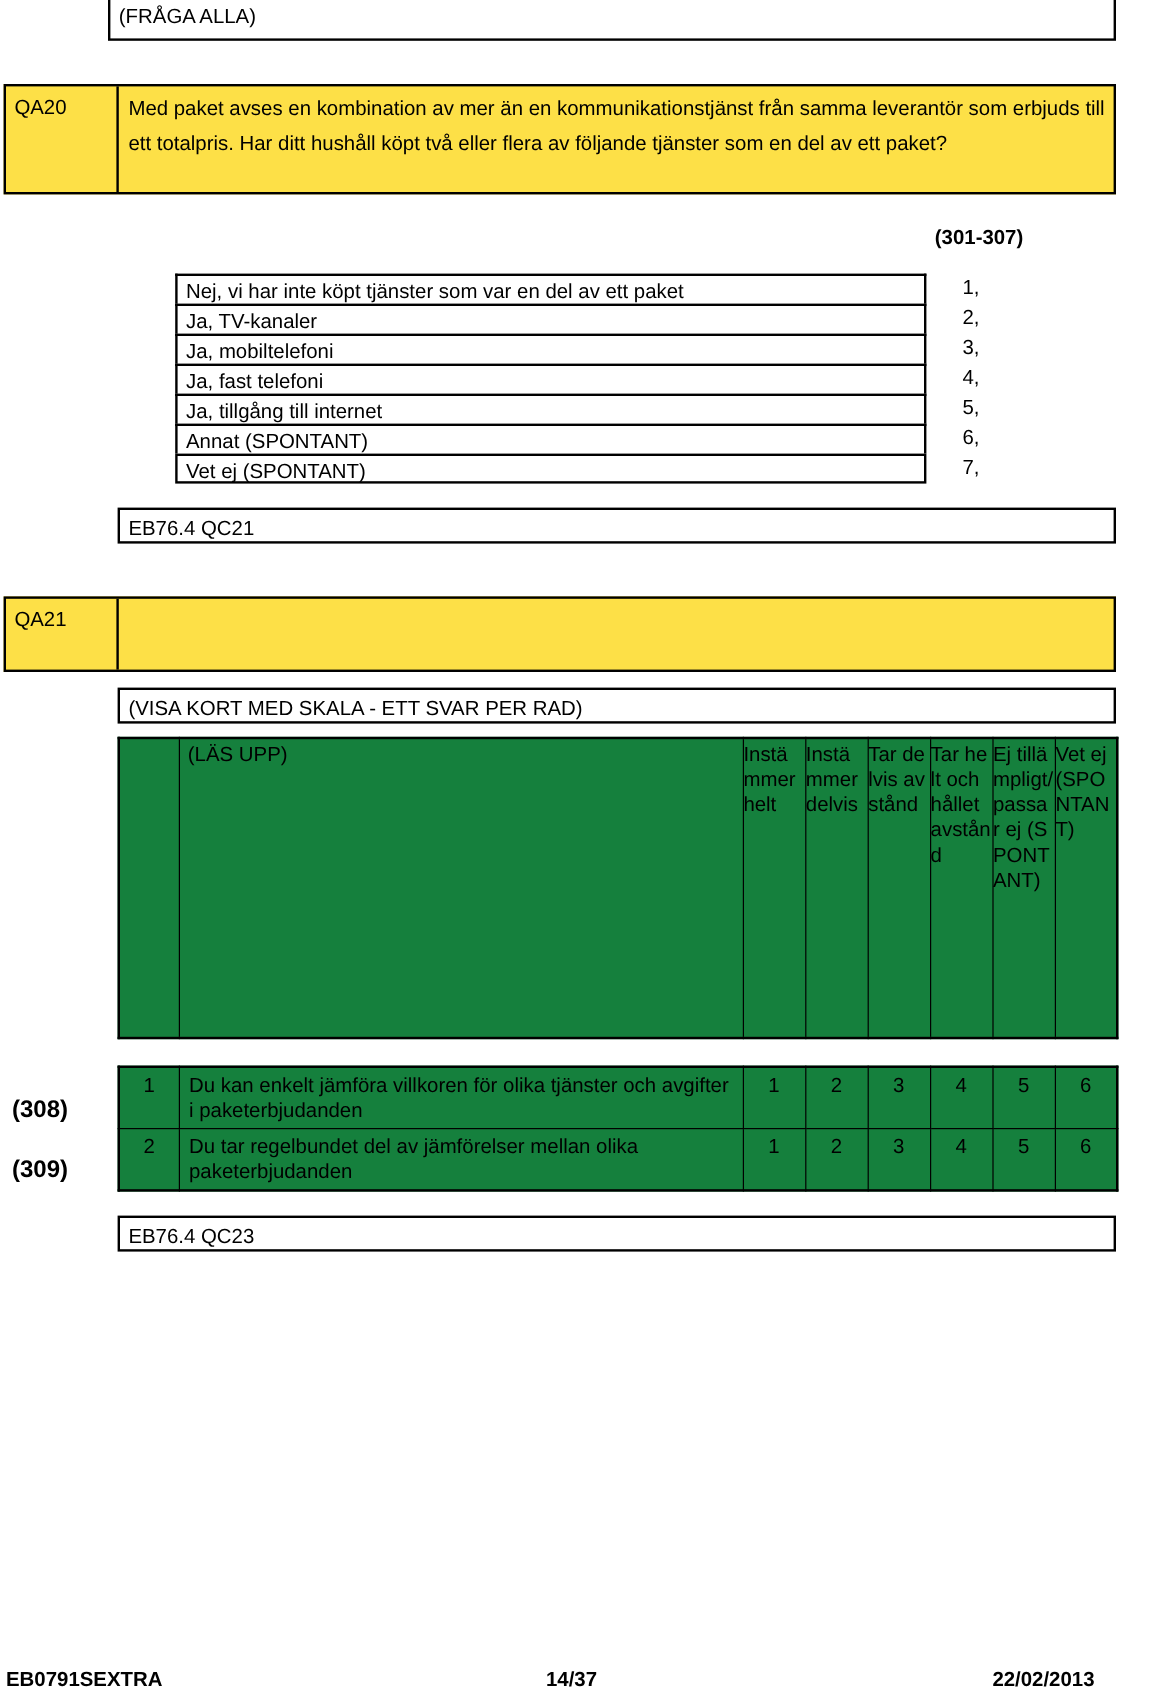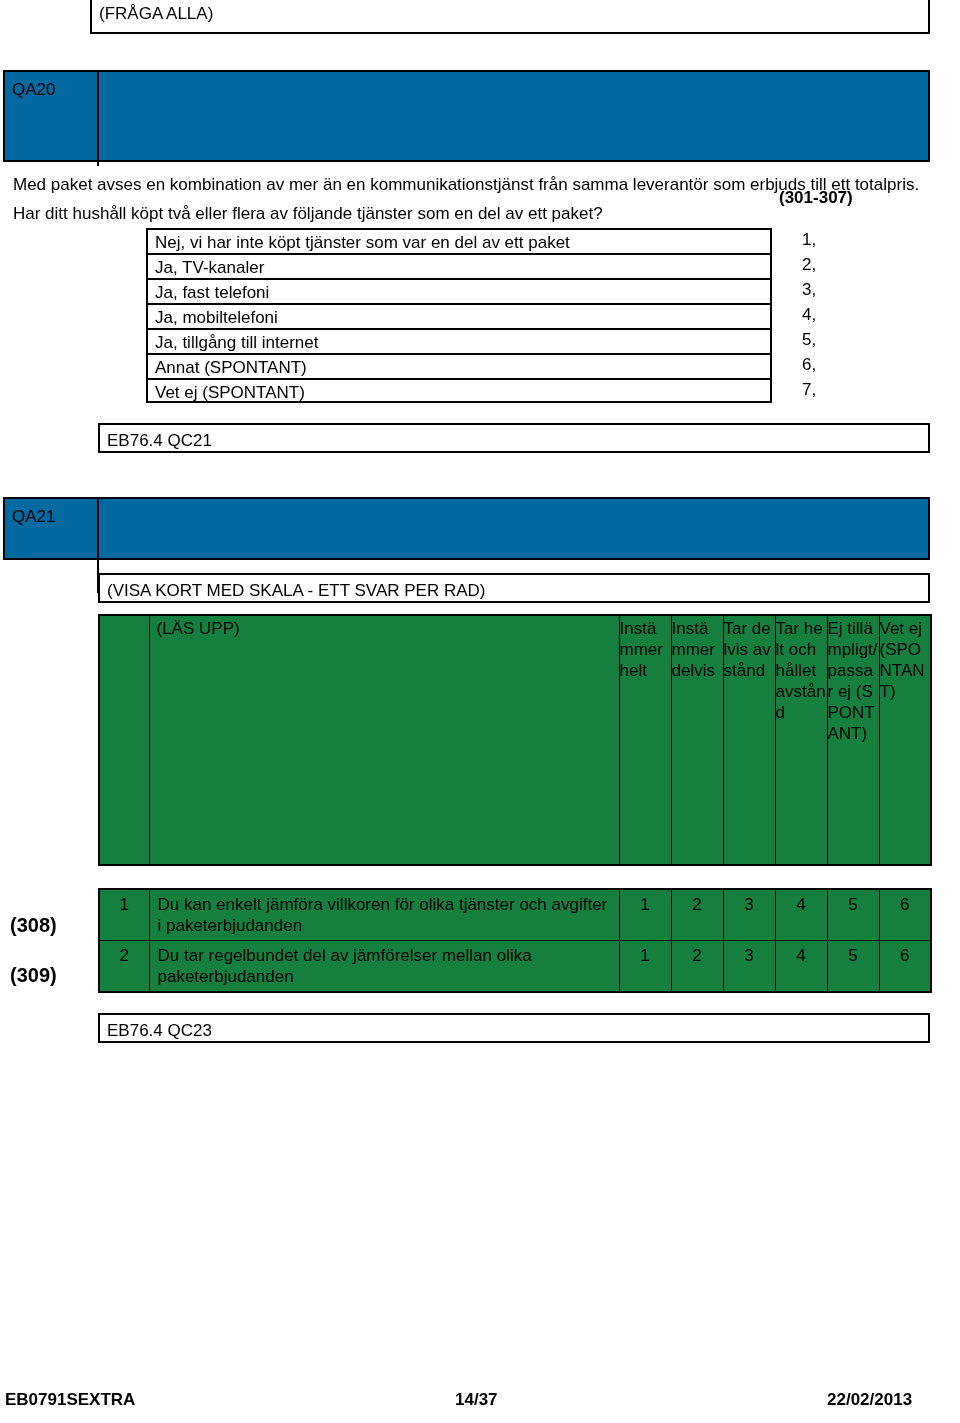--- a/index.html
+++ b/index.html
@@ -34,22 +34,21 @@
     line-height: 26px;
     padding: 3px 6px 3px 7px;
   }
 
   
   .qblock {
     position: absolute;
     display: flex;
     border: 2px solid #000;
     box-sizing: border-box;
-    background: #0369a1;
-    flex-direction: column;
+    background: #fde047;
   }
   .qblock .qlabel {
     width: 94px;
     flex: 0 0 94px;
     border-right: 2px solid #000;
     box-sizing: border-box;
     font-size: 17px;
     line-height: 26px;
     padding: 5px 0 4px 7px;
   }
@@ -165,22 +164,22 @@
     <div class="qlabel">QA20</div>
     <div class="qtext">Med paket avses en kombination av mer än en kommunikationstjänst från samma leverantör som erbjuds till ett totalpris. Har ditt hushåll köpt två eller flera av följande tjänster som en del av ett paket?</div>
   </div>
 
 
   <div class="codehdr">(301-307)</div>
 
   <div class="optlist">
     <div class="optrow">Nej, vi har inte köpt tjänster som var en del av ett paket</div>
     <div class="optrow">Ja, TV-kanaler</div>
+    <div class="optrow">Ja, mobiltelefoni</div>
     <div class="optrow">Ja, fast telefoni</div>
-    <div class="optrow">Ja, mobiltelefoni</div>
     <div class="optrow">Ja, tillgång till internet</div>
     <div class="optrow">Annat (SPONTANT)</div>
     <div class="optrow last">Vet ej (SPONTANT)</div>
   </div>
 
   <div class="codecol">
     <div class="code">1,</div>
     <div class="code">2,</div>
     <div class="code">3,</div>
     <div class="code">4,</div>

